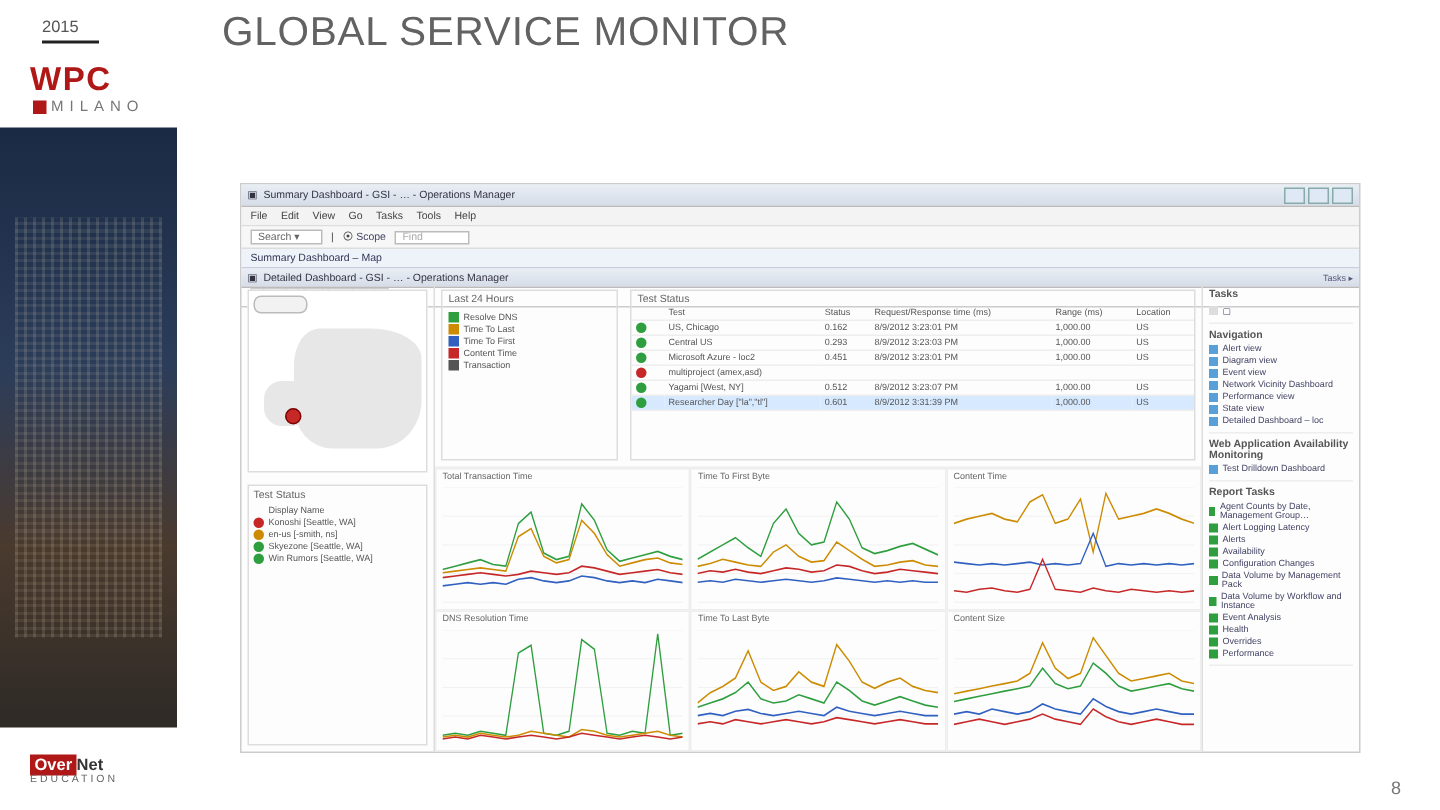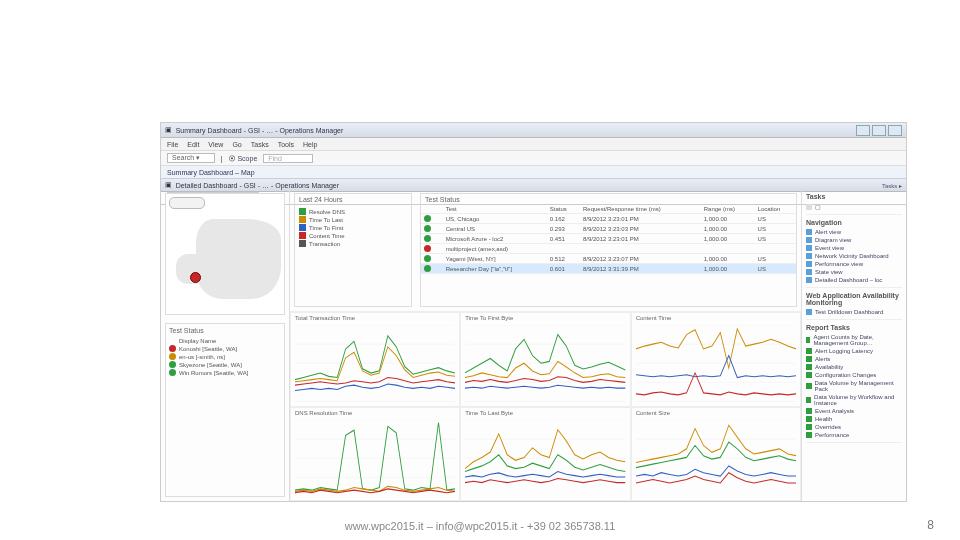--- a/index.html
+++ b/index.html
@@ -76,21 +76,33 @@
   .rpane .sq{width:6px;height:6px}
   
   .footer{position:absolute;left:0;right:0;bottom:8px;text-align:center;font-size:11px;color:#888}
   .pageno{position:absolute;right:26px;bottom:8px;font-size:12px;color:#777}
 </style>
 </head>
 <body>
 
 <div class="slide">
 
-
+  <div class="leftcol">
+    <div class="year">2015</div>
+    <div class="year-line"></div>
+    <div class="wpc">WPC</div>
+    <div class="milano"><span class="m"></span><span style="letter-spacing:4px">MILANO</span></div>
+    <div class="cityimg"></div>
+    <div class="overnet">
+      <span class="box">Over</span><span class="net">Net</span>
+      <span class="edu">EDUCATION</span>
+    </div>
+  </div>
+
+  <div class="title">GLOBAL SERVICE MONITOR</div>
 
   <div class="screenshot">
     <div class="winbar">
       <span>▣</span>
       <span style="margin-left:4px">Summary Dashboard - GSI - … - Operations Manager</span>
       <span class="spacer"></span>
       <span class="btn"></span>
       <span class="btn"></span>
       <span class="btn"></span>
     </div>
@@ -424,15 +436,14 @@
             </div>
             <div class="it">
               <span class="sq" style="background:#2e9e3f"></span>
               <span>Performance</span>
             </div>
           </div>
         </div>
     </div>
   </div>
 
-  <div class="footer">www.wpc2015.it – info@wpc2015.it - +39 02 365738.11</div>
   <div class="pageno">8</div>
 </div>
 
 </body></html>

